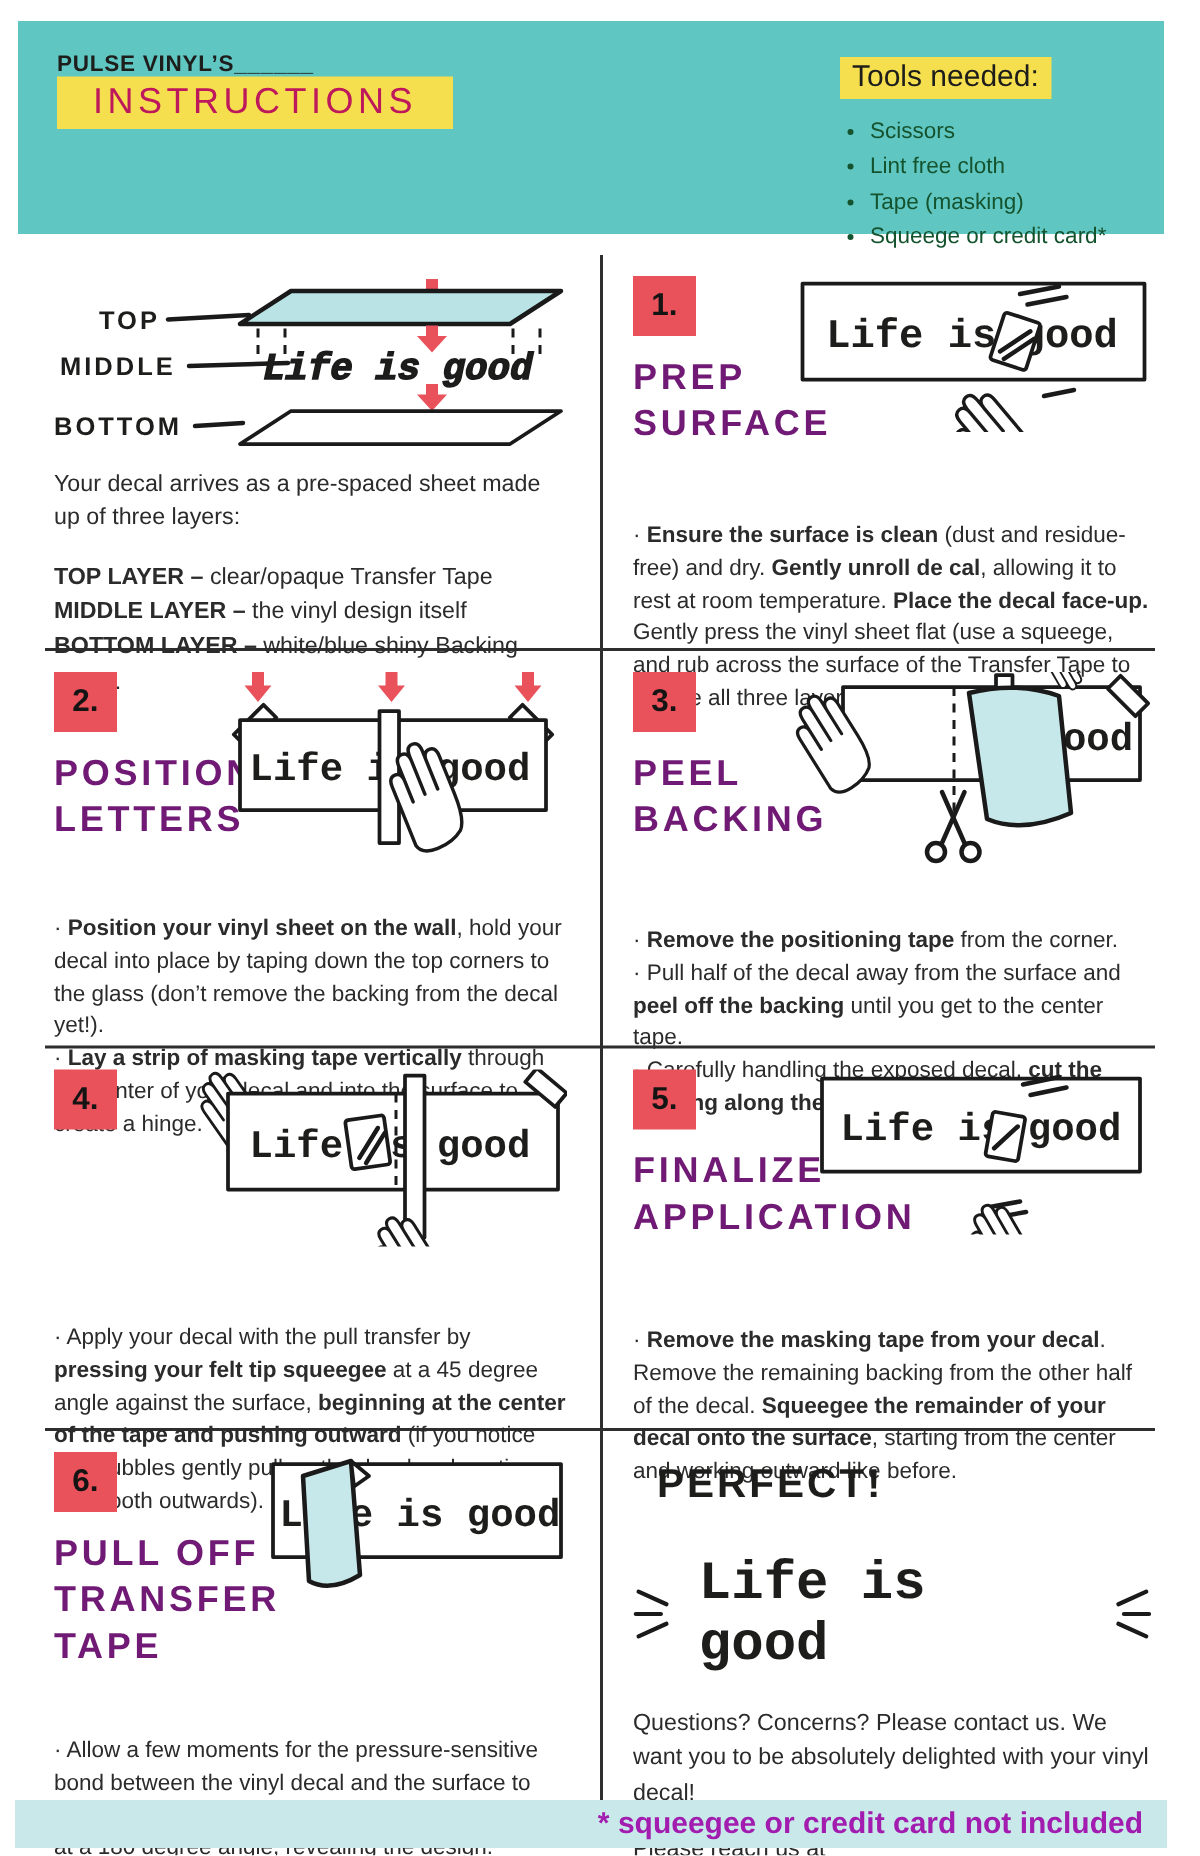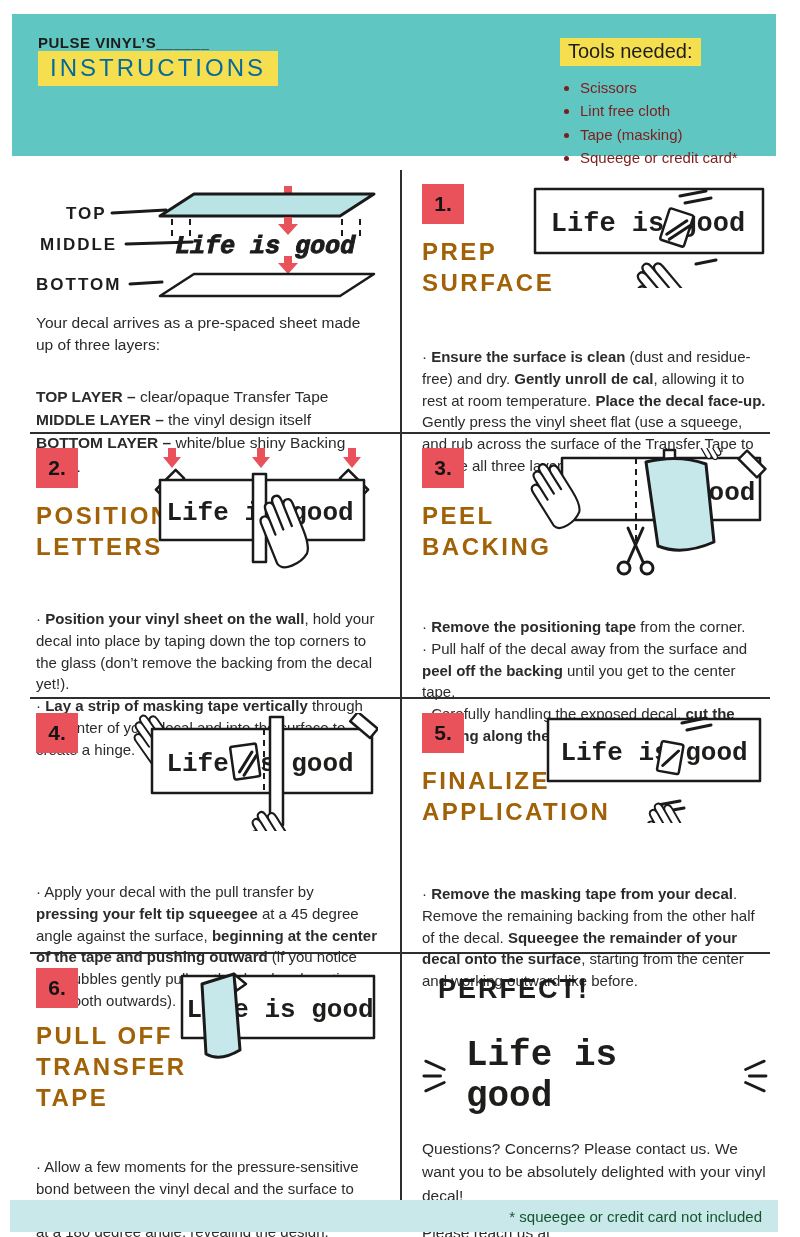--- a/index.html
+++ b/index.html
@@ -5,61 +5,61 @@
   html,body{margin:0;padding:0;background:#fff;}
   .page{position:relative;width:788px;height:1237px;background:#fff;overflow:hidden;
         font-family:"Liberation Sans",sans-serif;color:#2b2b2b;}
   b{font-weight:700;}
 
   
   .header{box-sizing:border-box;margin:14px 12px 0;height:142px;background:#5fc6c2;
           display:flex;justify-content:space-between;padding:20px 26px 0 26px;}
   .brand{font-size:15px;font-weight:700;letter-spacing:.5px;color:#1d1d1b;}
   .title{font-size:45px;line-height:1.05;font-weight:800;letter-spacing:1.5px;color:#1d1d1b;margin:6px 0 10px;}
-  .subtitle{display:inline-block;background:#f6df4e;color:#0369a1;font-size:24px;
-            letter-spacing:3px;font-weight:500;padding:3px 12px 4px;}
+  .subtitle{display:inline-block;background:#f6df4e;color:#be185d;font-size:24px;
+            letter-spacing:3px;font-weight:500;padding:3px 24px 4px;}
   .tools{padding-top:4px;min-width:190px;}
   .tools-label{display:inline-block;background:#f6df4e;font-size:20px;padding:2px 8px 3px;color:#1d1d1b;}
-  .tools ul{margin:10px 0 0;padding-left:20px;font-size:15px;line-height:1.55;color:#7f1d1d;}
+  .tools ul{margin:10px 0 0;padding-left:20px;font-size:15px;line-height:1.55;color:#14532d;}
 
   
   .main{position:absolute;left:30px;right:18px;top:170px;height:1030px;}
   .main .vline{position:absolute;left:50%;top:0;bottom:0;width:2px;background:#2e2e2e;}
   .row{display:flex;box-sizing:border-box;}
   .row + .row{border-top:2px solid #2e2e2e;}
   .r1{height:262px}.r2{height:265px}.r3{height:255px}.r4{height:248px}
   .cell{box-sizing:border-box;width:50%;padding:12px 22px 0 6px;}
   .cell.right{padding:12px 2px 0 22px;}
 
   .body-text{font-size:15px;line-height:1.45;margin:10px 0 0;white-space:pre-line;color:#2b2b2b;}
 
   .badge{width:42px;height:40px;background:#e9525a;color:#141414;display:flex;align-items:center;
          justify-content:center;font-size:21px;font-weight:700;margin:2px 0 12px;}
   .step-head{position:relative;}
   .step-title{margin:0;font-size:24px;font-weight:800;letter-spacing:2.5px;line-height:1.3;
-              white-space:pre-line;color:#a16207;}
+              white-space:pre-line;color:#701a75;}
   .step-head svg{position:absolute;right:0;top:0;}
 
   .decal-font{font-family:"Liberation Mono","DejaVu Sans Mono",monospace;font-weight:700;}
 
   
   .intro svg{display:block;margin:4px 0 10px;}
   .intro .lead{font-size:15.5px;line-height:1.45;margin:8px 0 16px;}
-  .intro .layers{font-size:15.5px;line-height:1.5;margin:28px 0 0;white-space:pre-line;}
+  .intro .layers{font-size:15.5px;line-height:1.5;margin:16px 0 0;white-space:pre-line;}
 
   
   .finale-title{margin:8px 16px 0;font-size:27px;font-weight:800;letter-spacing:2px;color:#1d1d1b;}
   .final-decal{display:flex;align-items:center;justify-content:center;gap:16px;margin:30px 0 20px;}
   .final-decal .txt{font-size:36px;color:#1d1d1b;}
   .finale p{font-size:15.5px;line-height:1.5;margin:14px 0 0;}
 
   
   .footer{position:absolute;left:10px;right:10px;top:1200px;height:32px;background:#c9e8e9;
           display:flex;align-items:center;justify-content:flex-end;padding-right:16px;
-          font-size:15px;color:#14532d;box-sizing:border-box;}
+          font-size:20px;color:#a21caf;box-sizing:border-box;font-weight:bold;}
 
   
   .ink{stroke:#1a1a1a;fill:none;stroke-width:3;stroke-linejoin:round;stroke-linecap:round;}
   .ink2{stroke:#1a1a1a;fill:#fff;stroke-width:2.5;stroke-linejoin:round;stroke-linecap:round;}
   .teal-fill{fill:#b9e3e4;stroke:#1a1a1a;stroke-width:3;stroke-linejoin:round;}
   .red-fill{fill:#e9525a;stroke:none;}
   .decal-svg-text{font-family:"Liberation Mono","DejaVu Sans Mono",monospace;font-weight:700;fill:#1d1d1b;}
   .dash{stroke:#1a1a1a;stroke-width:2;stroke-dasharray:6 5;fill:none;}
   .mline{stroke:#1a1a1a;stroke-width:3;stroke-linecap:round;}
 </style>

